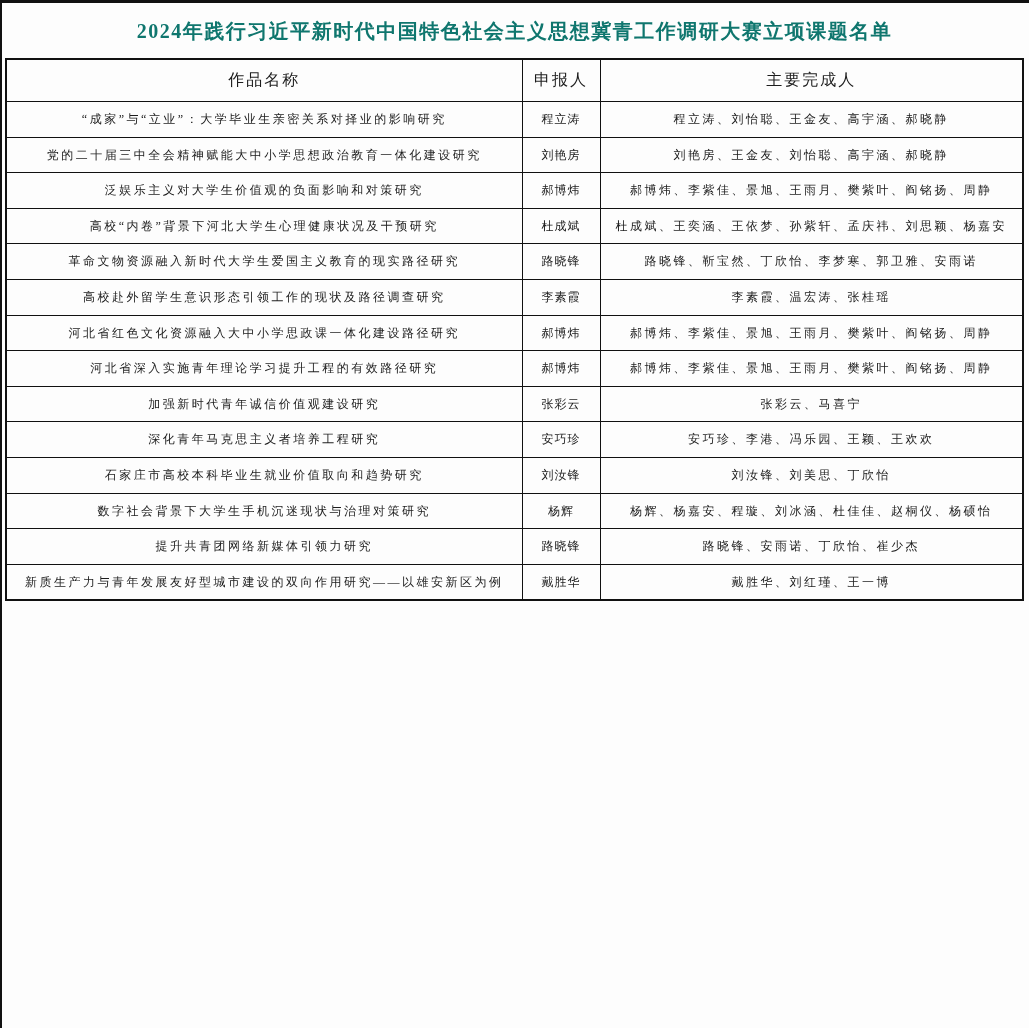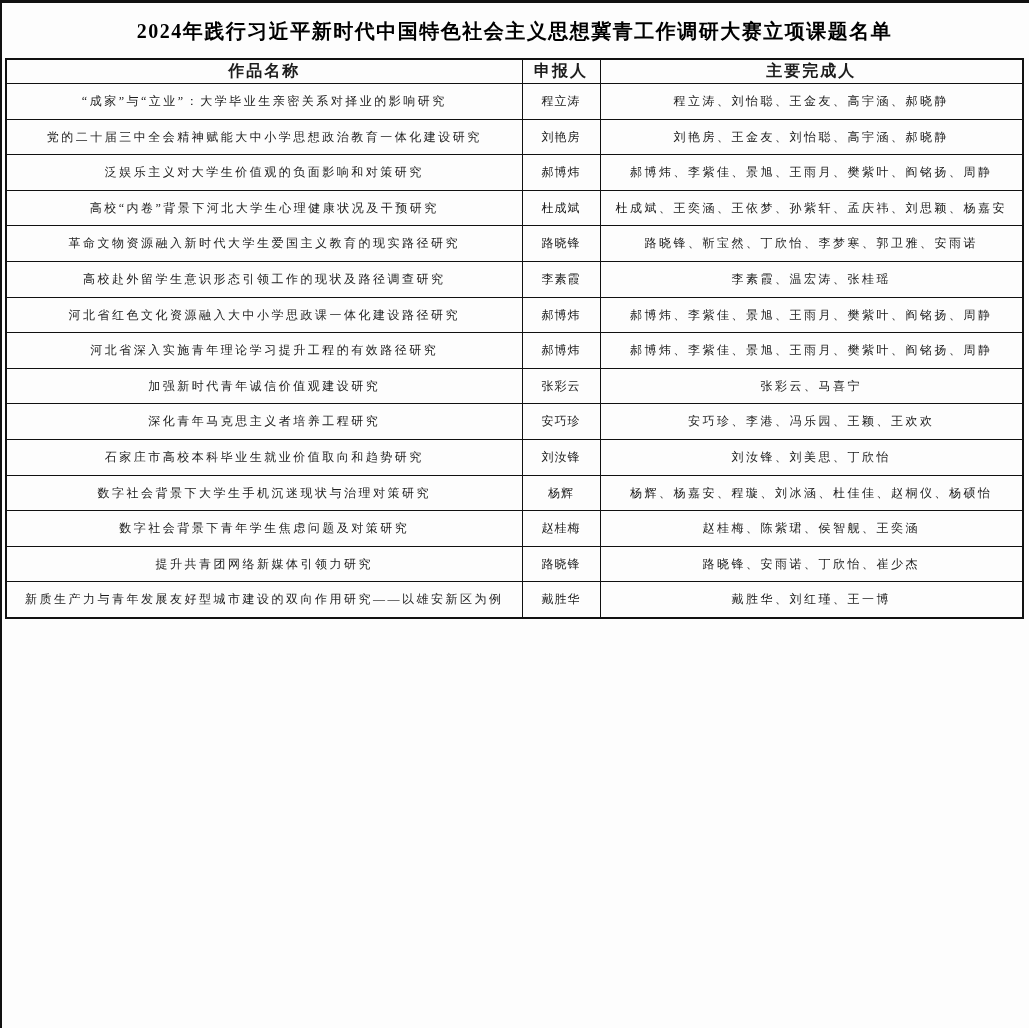--- a/index.html
+++ b/index.html
@@ -26,42 +26,42 @@
     left: 0; top: 0; bottom: 0;
     width: 2px;
     background: #111;
   }
   .title {
     text-align: center;
     font-size: 20px;
     font-weight: bold;
     letter-spacing: 1.5px;
     padding: 15px 10px 13px 10px;
-    color: #000000;
+    color: #0f766e;
   }
   table.projects {
     border-collapse: collapse;
     table-layout: fixed;
     margin-left: 5px;
     width: 1017px;
     border: 2px solid #111;
   }
   th, td {
     border: 1px solid #111;
     text-align: center;
     vertical-align: middle;
     background: #fdfdfd;
     color: #1c1c1c;
     box-sizing: border-box;
   }
   th {
     font-size: 16px;
-    font-weight: bold;
+    font-weight: normal;
     letter-spacing: 2px;
-    padding: 1px 4px;
+    padding: 10px 4px;
   }
   td {
     font-size: 12px;
     letter-spacing: 2.5px;
     line-height: 1.55;
     padding: 8px 10px;
   }
   col.c1 { width: 516px; }
   col.c2 { width: 78px; }
   col.c3 { width: 423px; }
@@ -155,25 +155,20 @@
     <td class="applicant">刘汝锋</td>
     <td class="contrib">刘汝锋、刘美思、丁欣怡</td>
   </tr>
 
   <tr>
     <td class="work">数字社会背景下大学生手机沉迷现状与治理对策研究</td>
     <td class="applicant">杨辉</td>
     <td class="contrib">杨辉、杨嘉安、程璇、刘冰涵、杜佳佳、赵桐仪、杨硕怡</td>
   </tr>
 
-  <tr>
-    <td class="work">数字社会背景下青年学生焦虑问题及对策研究</td>
-    <td class="applicant">赵桂梅</td>
-    <td class="contrib">赵桂梅、陈紫珺、侯智舰、王奕涵</td>
-  </tr>
 
   <tr>
     <td class="work">提升共青团网络新媒体引领力研究</td>
     <td class="applicant">路晓锋</td>
     <td class="contrib">路晓锋、安雨诺、丁欣怡、崔少杰</td>
   </tr>
 
 
   <tr>
     <td class="work">新质生产力与青年发展友好型城市建设的双向作用研究——以雄安新区为例</td>

